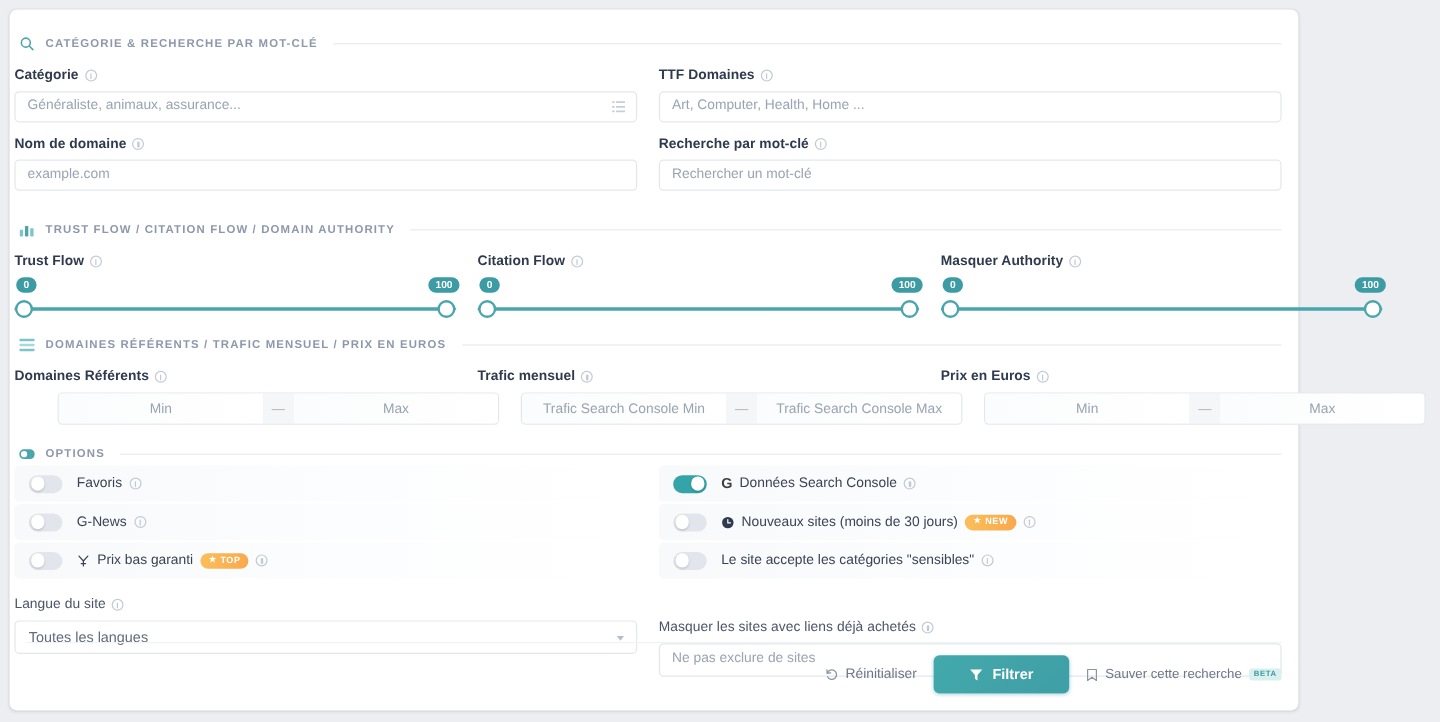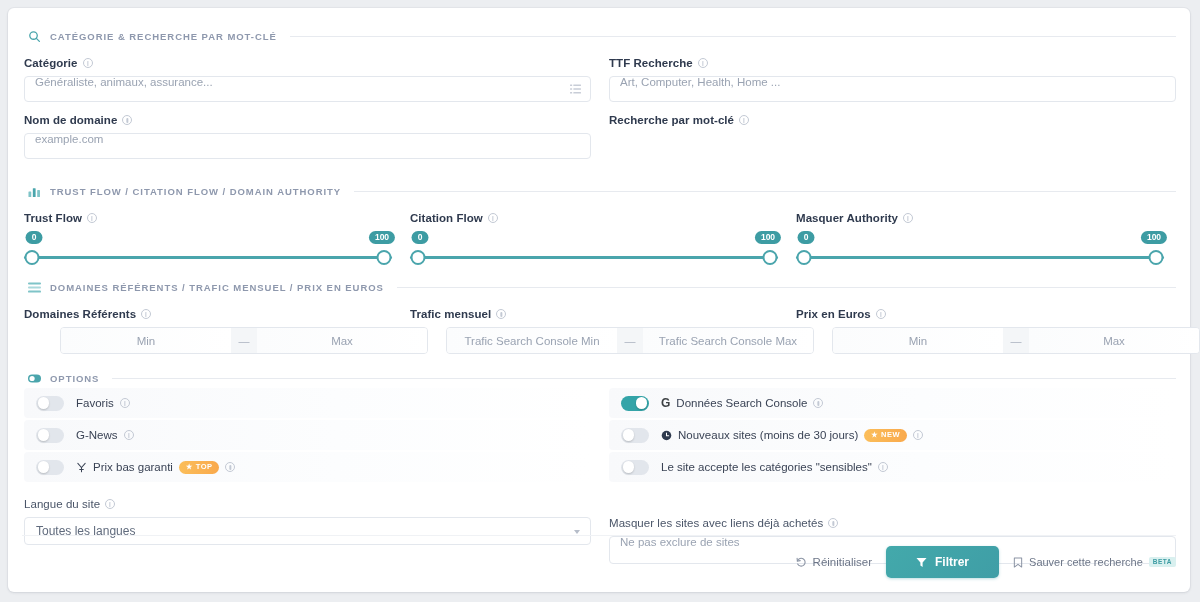--- a/index.html
+++ b/index.html
@@ -10,25 +10,25 @@
     overflow: hidden;
   }
   .page {
     position: relative;
     width: 1200px; height: 602px;
     background: #eceef1;
     padding: 8px 10px 10px 8px;
   }
   .card {
     position: relative;
-    width: 1182px; height: 584px;
+    width: 1074px; height: 584px;
     background: #ffffff;
     border-radius: 6px;
     box-shadow: 0 1px 3px rgba(30,40,60,.10), 0 0 0 1px rgba(30,40,60,.03);
-    padding: 22px 14px 0 16px;
+    padding: 22px 14px 0 4px;
   }
 
   
   .sec-head {
     display: flex; align-items: center; gap: 9px;
     padding: 0 0 0 4px;
     margin-bottom: 14px;
   }
   .sec-head .sec-title {
     font-size: 9.5px; font-weight: 700; letter-spacing: .95px;
@@ -61,21 +61,21 @@
     content: ""; position: absolute; left: 50%; top: 2px;
     width: 1.3px; height: 4.5px; background: #c3c9d4;
     transform: translateX(-50%); border-radius: 1px;
   }
 
   .inp {
     position: relative;
     height: 26px;
     border: 1px solid #e3e7ed; border-radius: 4px;
     background: #fff;
-    display: flex; align-items: flex-start;
+    display: flex; align-items: center;
     padding: 0 10px;
     font-size: 11.5px; color: #9aa3b2;
   }
   .inp.tall { height: 28px; }
   .inp .ph { line-height: 1; }
   .inp .rt-ico { position: absolute; right: 9px; top: 50%; transform: translateY(-50%); }
 
   
   .slider-wrap { position: relative; height: 42px; margin-top: 2px; }
   .bub {
@@ -230,31 +230,34 @@
         </div>
         <div class="inp">
           <span class="ph">example.com</span>
         </div>
       </div>
     </div>
 
     <div class="col">
       <div class="fld">
         <div class="lbl">
-          <span>TTF Recherche</span>
+          <span>TTF Domaines</span>
           <span class="info"></span>
         </div>
         <div class="inp">
           <span class="ph">Art, Computer, Health, Home ...</span>
         </div>
       </div>
       <div class="fld">
         <div class="lbl">
           <span>Recherche par mot-clé</span>
           <span class="info"></span>
+        </div>
+        <div class="inp">
+          <span class="ph">Rechercher un mot-clé</span>
         </div>
       </div>
     </div>
   </div>
 
   <div class="sec-head" style="margin-top:14px">
     <svg class="sec-ico" viewBox="0 0 14 14" fill="#7fc4c8">
       <rect x="0.5" y="7" width="3" height="6" rx=".6"></rect>
           <rect x="5.2" y="3.5" width="3" height="9.5" rx=".6" fill="#4aa5ac"></rect>
           <rect x="9.9" y="5.5" width="3" height="7.5" rx=".6"></rect>

